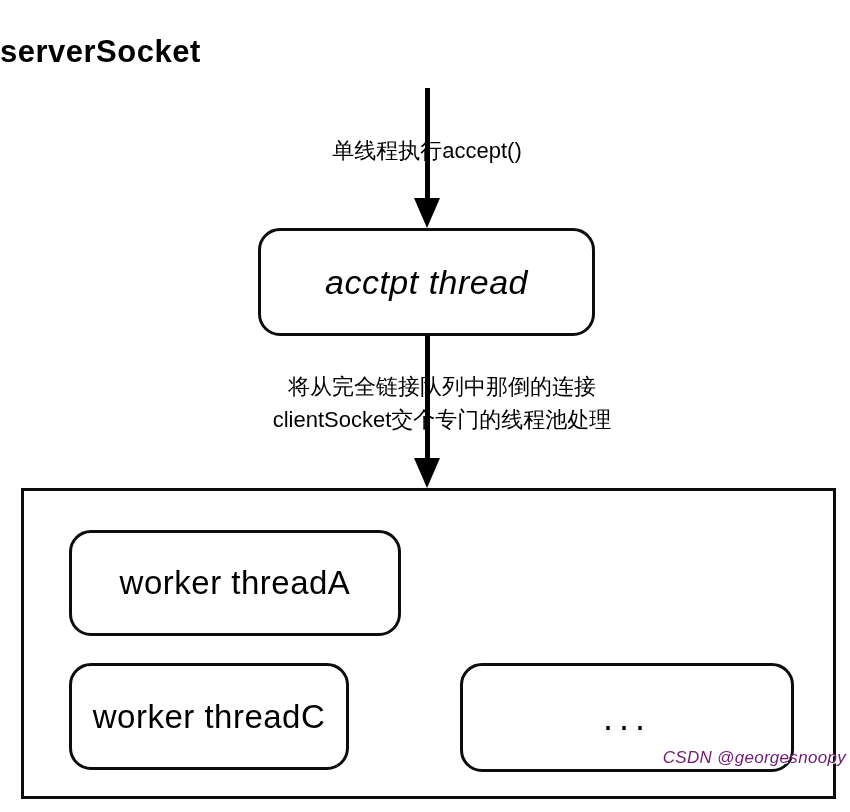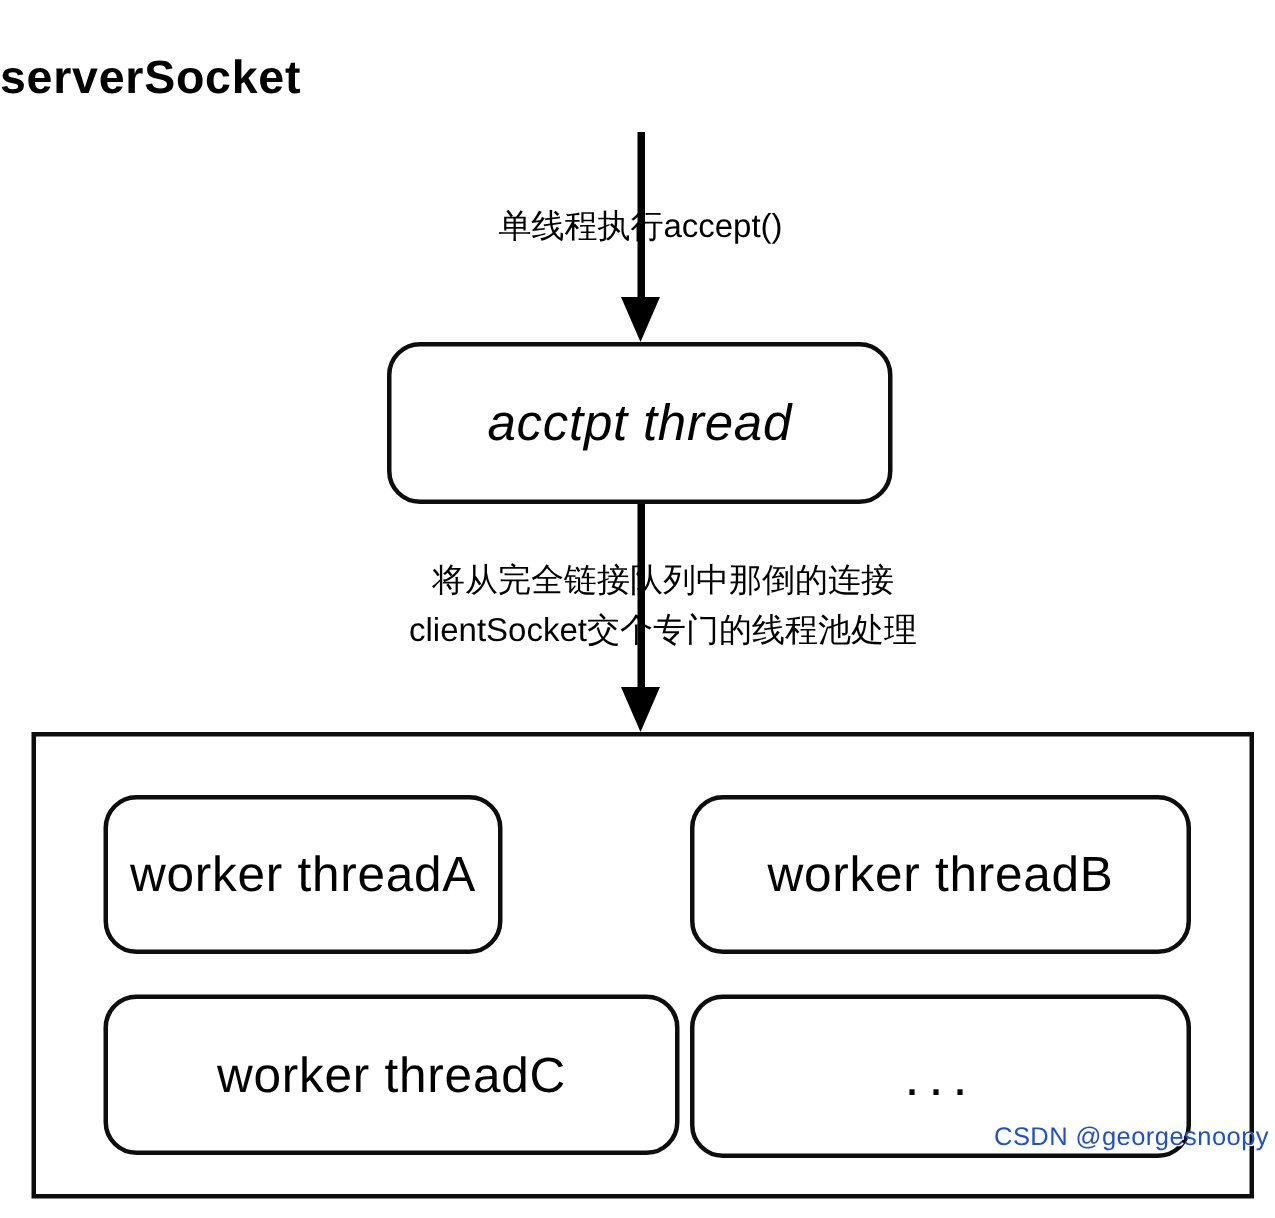--- a/index.html
+++ b/index.html
@@ -57,32 +57,33 @@
     font-size: 34px;
     font-style: italic;
   }
   .pool-box {
     position: absolute;
     left: 21px; top: 488px;
     width: 815px; height: 311px;
     border: 3px solid #0d0d0d;
     background: #ffffff;
   }
-  .worker-a { left: 69px;  top: 530px; width: 266px; height: 106px; }
+  .worker-a { left: 69px;  top: 530px; width: 332px; height: 106px; }
   .worker-b { left: 460px; top: 530px; width: 334px; height: 106px; }
-  .worker-c { left: 69px;  top: 663px; width: 384px; height: 107px; }
+  .worker-c { left: 69px;  top: 663px; width: 280px; height: 107px; }
   .worker-d { left: 460px; top: 663px; width: 334px; height: 109px; font-size: 36px; letter-spacing: 6px; }
   .watermark {
     position: absolute;
     right: 4px;
     top: 748px;
     font-size: 17px;
-    color: #1d4ed8;
+    color: #701a75;
     text-shadow: 1px 1px 0 #ffffff;
     letter-spacing: 0.3px;
+    font-style: italic;
   }
 </style>
 </head>
 <body>
 
 <div class="canvas">
 
   <div class="title">serverSocket</div>
 
   <div class="vline" style="left: 425px; top: 88px; height: 112px;"></div>
@@ -99,23 +100,20 @@
     <div>将从完全链接队列中那倒的连接</div>
     <div>clientSocket交个专门的线程池处理</div>
   </div>
 
   <div class="pool-box"></div>
 
   <div class="rbox worker-a">
     <span>worker threadA</span>
   </div>
 
-  <div class="rbox worker-b">
-    <span>worker threadB</span>
-  </div>
 
   <div class="rbox worker-c">
     <span>worker threadC</span>
   </div>
 
   <div class="rbox worker-d">
     <span>...</span>
   </div>
 
   <div class="watermark">CSDN @georgesnoopy</div>

